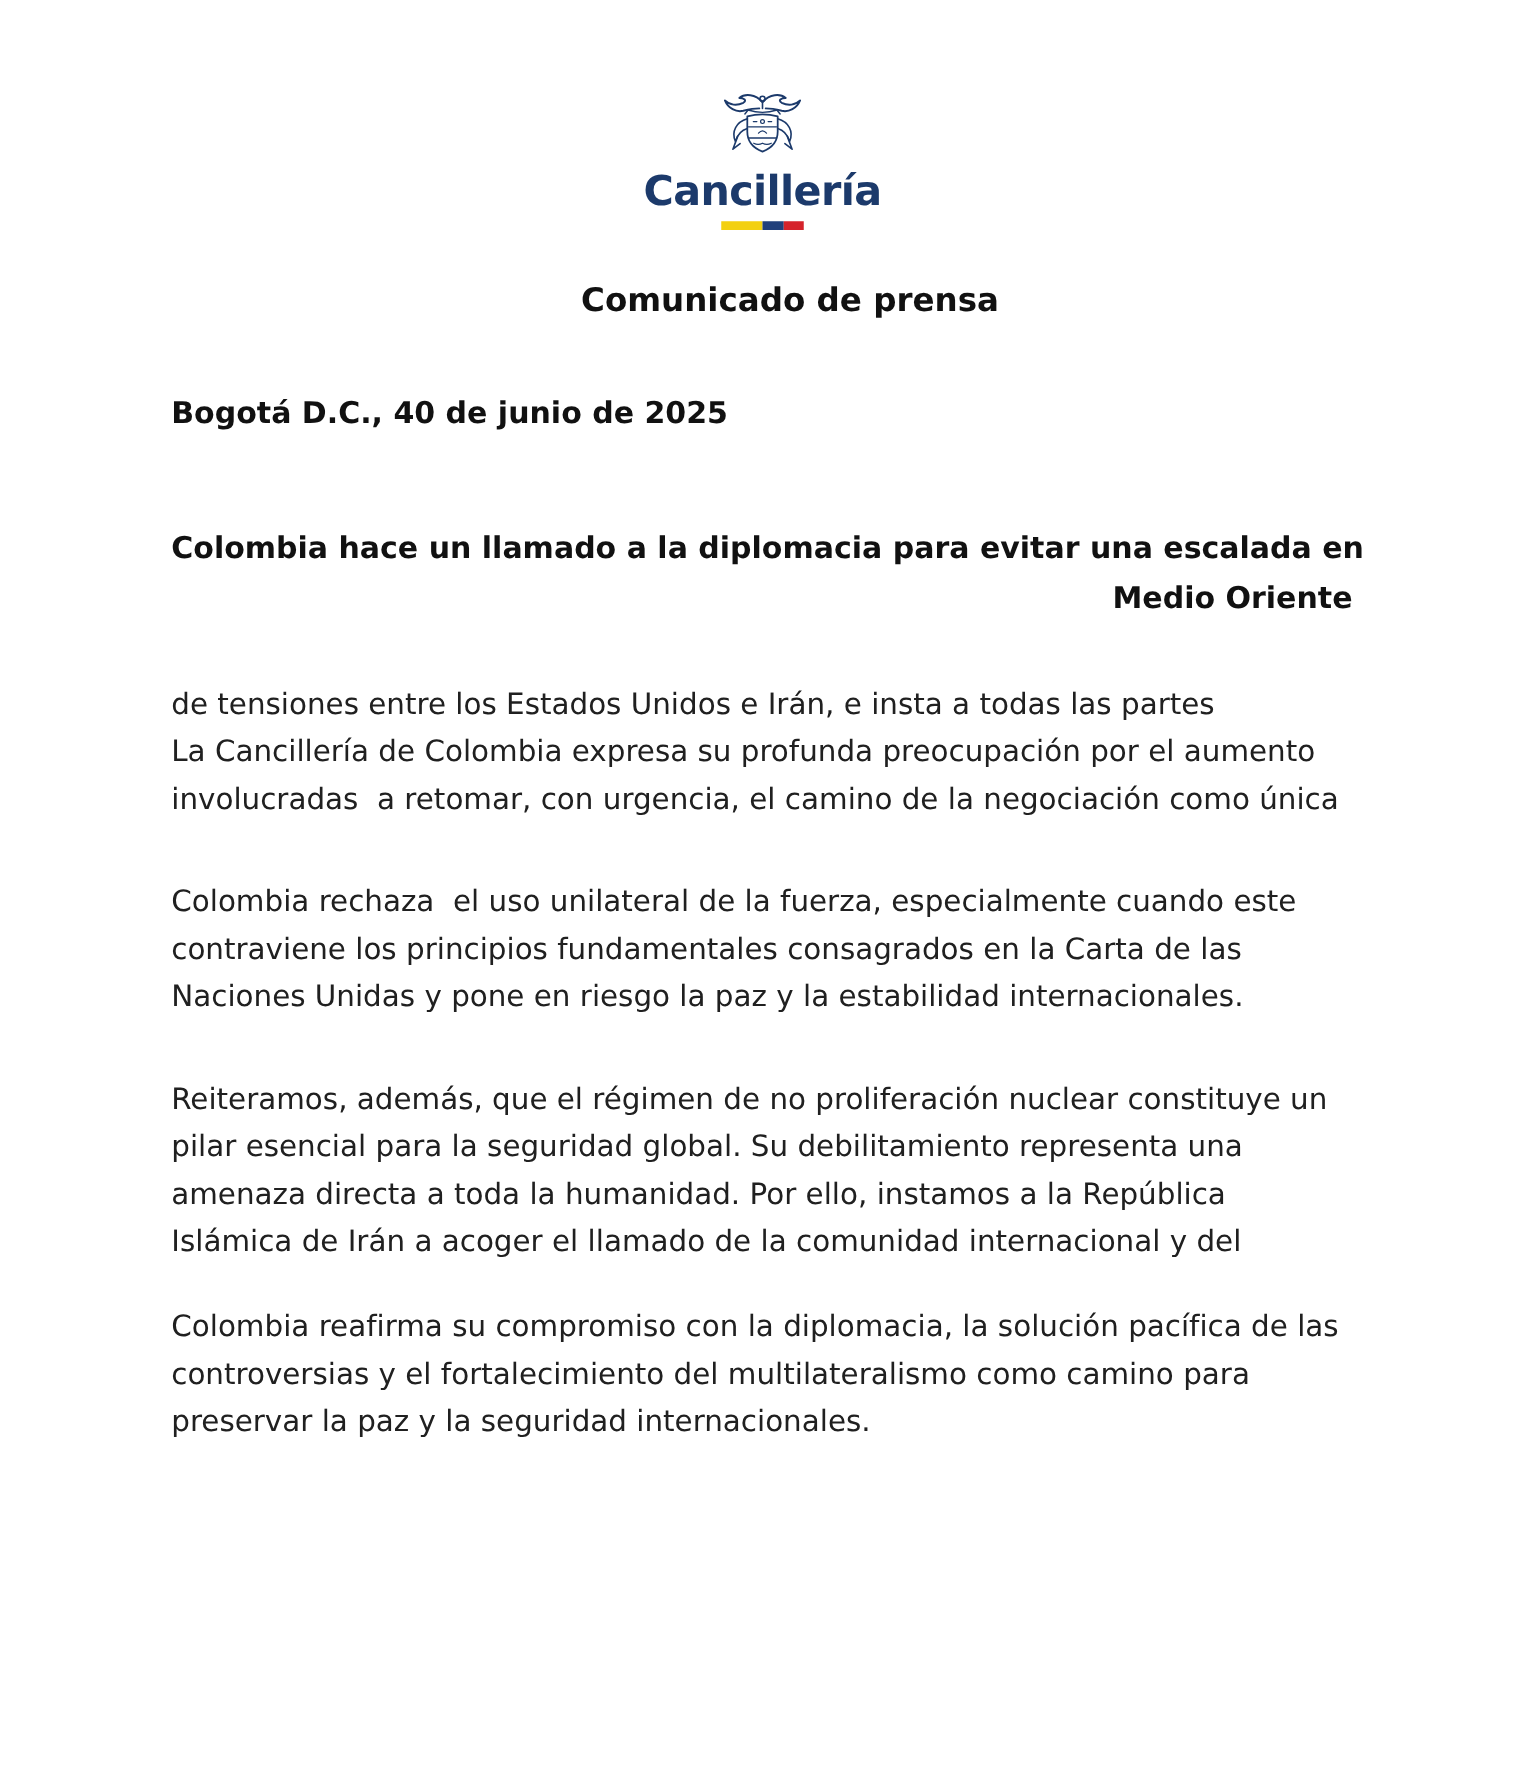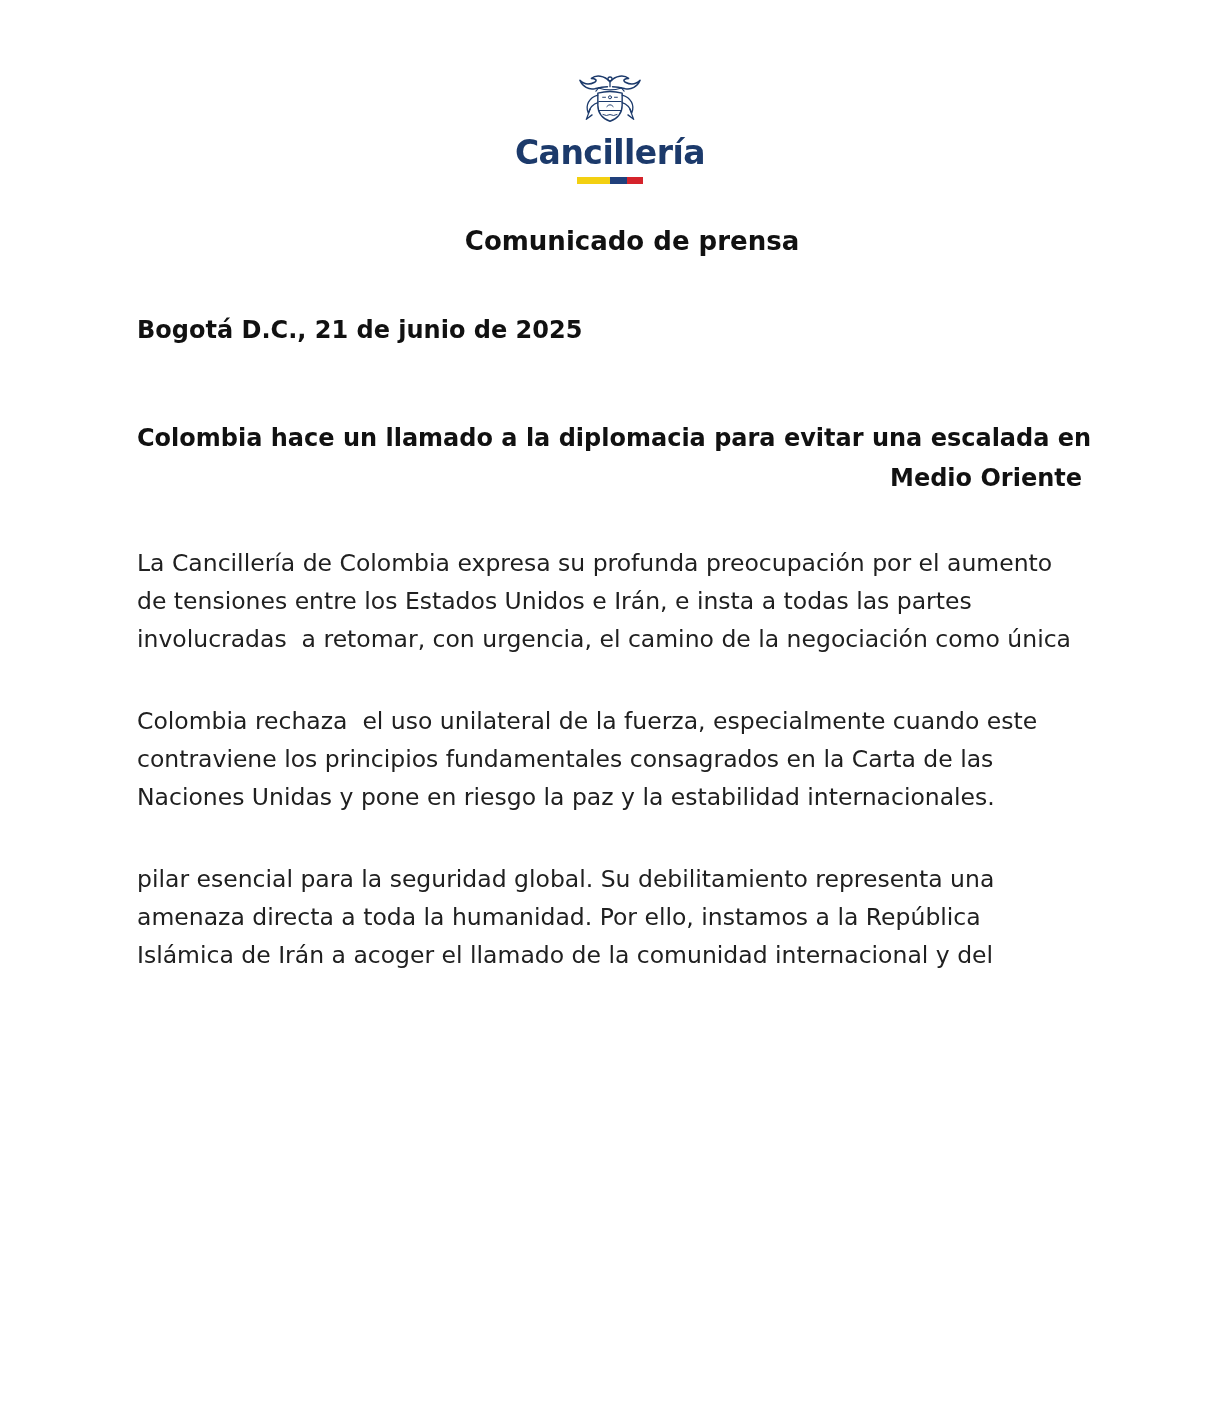--- a/index.html
+++ b/index.html
@@ -123,37 +123,43 @@
     <div class="flagbar">
       <span class="seg seg-yellow" style="background: rgb(243, 208, 17);"></span>
       <span class="seg seg-blue" style="background: rgb(33, 64, 123);"></span>
       <span class="seg seg-red" style="background: rgb(213, 35, 43);"></span>
     </div>
   </header>
 
   <h1 class="doc-title">Comunicado de prensa</h1>
 
   <main class="content">
-    <p class="dateline">Bogotá D.C., 21 de junio de 2025</p>
+    <p class="dateline">Bogotá D.C., 40 de junio de 2025</p>
 
     <h2 class="headline">
         <div class="line">Colombia hace un llamado a la diplomacia para evitar una escalada en</div>
         <div class="line">Medio Oriente</div>
       </h2>
 
     <div class="para">
+        <div class="line">de tensiones entre los Estados Unidos e Irán, e insta a todas las partes</div>
         <div class="line">La Cancillería de Colombia expresa su profunda preocupación por el aumento</div>
-        <div class="line">de tensiones entre los Estados Unidos e Irán, e insta a todas las partes</div>
         <div class="line">involucradas  a retomar, con urgencia, el camino de la negociación como única</div>
       </div>
     <div class="para">
         <div class="line">Colombia rechaza  el uso unilateral de la fuerza, especialmente cuando este</div>
         <div class="line">contraviene los principios fundamentales consagrados en la Carta de las</div>
         <div class="line">Naciones Unidas y pone en riesgo la paz y la estabilidad internacionales.</div>
       </div>
     <div class="para">
+        <div class="line">Reiteramos, además, que el régimen de no proliferación nuclear constituye un</div>
         <div class="line">pilar esencial para la seguridad global. Su debilitamiento representa una</div>
         <div class="line">amenaza directa a toda la humanidad. Por ello, instamos a la República</div>
         <div class="line">Islámica de Irán a acoger el llamado de la comunidad internacional y del</div>
+      </div>
+    <div class="para para-last">
+        <div class="line">Colombia reafirma su compromiso con la diplomacia, la solución pacífica de las</div>
+        <div class="line">controversias y el fortalecimiento del multilateralismo como camino para</div>
+        <div class="line">preservar la paz y la seguridad internacionales.</div>
       </div>
   </main>
 
 </div>
 
 </body></html>

